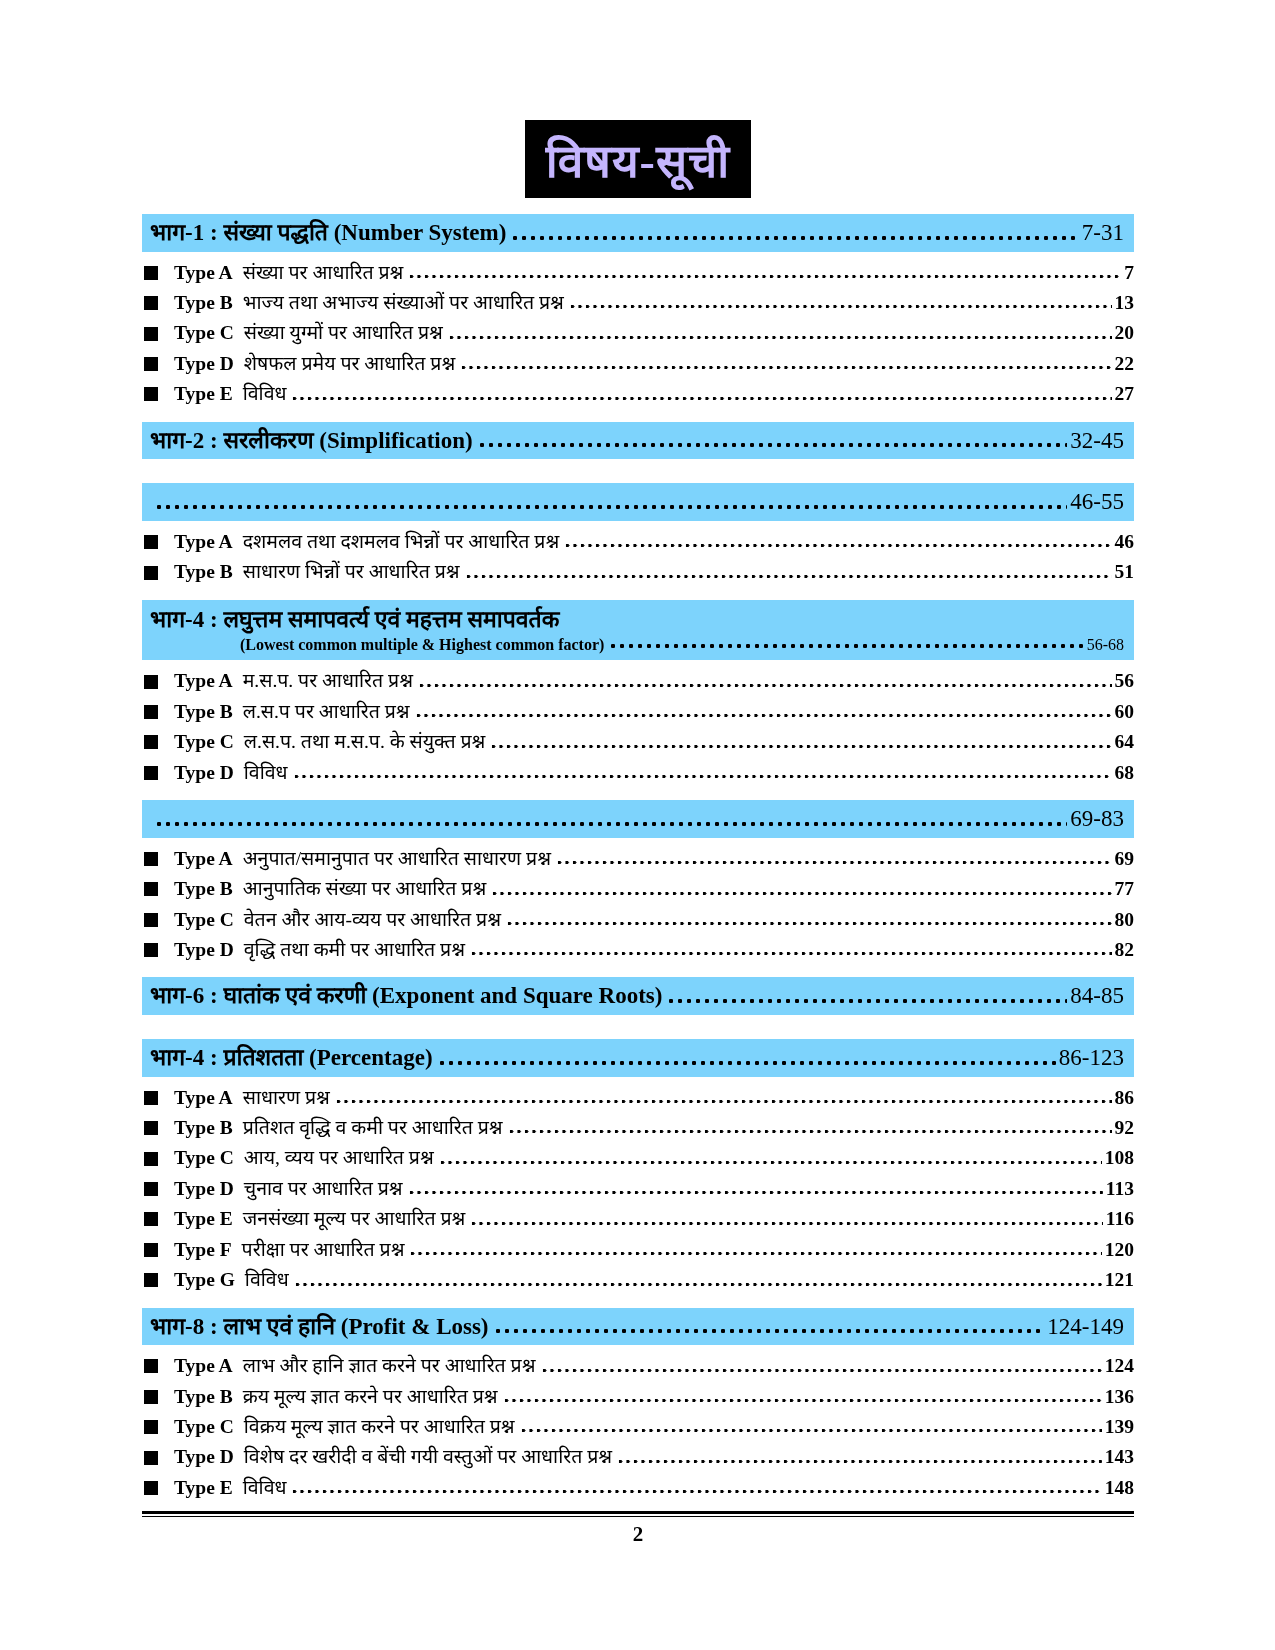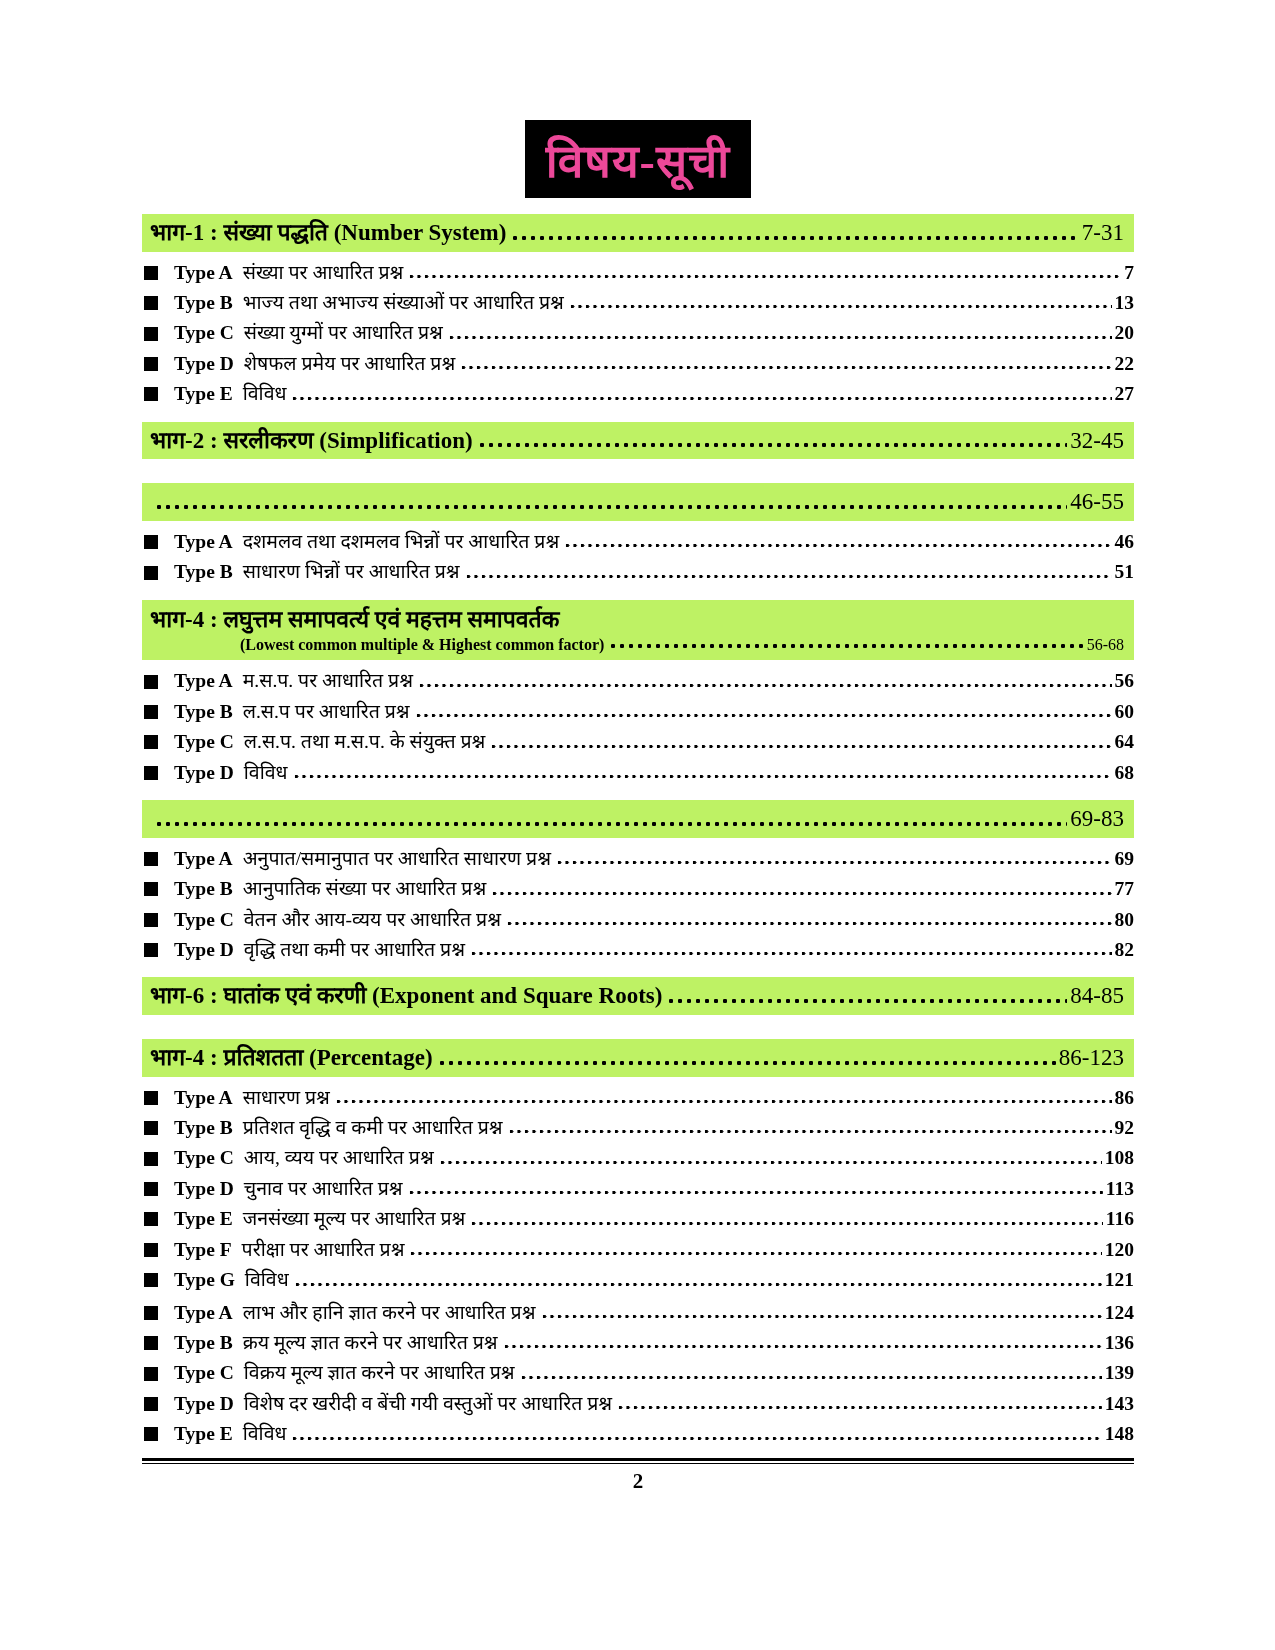--- a/index.html
+++ b/index.html
@@ -13,28 +13,28 @@
     overflow:hidden;
   }
   .content {
     position:absolute;
     left:142px; top:0;
     width:992px;
   }
   .title-box {
     width:226px; height:78px;
     background:#000;
-    color:#ec4899;
+    color:#c4b5fd;
     margin:120px auto 0 auto;
     display:flex; align-items:center; justify-content:center;
     font-size:46px; font-weight:bold;
     letter-spacing:1px;
   }
   .section-header {
-    background:#bef264;
+    background:#7dd3fc;
     margin-top:16px;
     padding:5px 10px 5px 8px;
     display:flex; align-items:baseline;
     font-weight:bold;
     font-size:23px;
     line-height:1.2;
   }
   .section-header.mt-lg { margin-top:24px; }
   .section-header.two-line { display:block; }
   .sh-line1 { font-weight:bold; font-size:23px; line-height:1.3; }
@@ -286,20 +286,25 @@
     <span class="page-num">120</span>
   </div>
   <div class="item">
     <span class="bullet"></span>
     <span class="type">Type G</span>
     <span class="desc">विविध</span>
     <span class="leader"></span>
     <span class="page-num">121</span>
   </div>
 
+  <div class="section-header">
+    <span class="h-text">भाग-8 : लाभ एवं हानि (Profit &amp; Loss)</span>
+    <span class="leader leader-lg"></span>
+    <span class="h-pages">124-149</span>
+  </div>
   <div class="item first">
     <span class="bullet"></span>
     <span class="type">Type A</span>
     <span class="desc">लाभ और हानि ज्ञात करने पर आधारित प्रश्न</span>
     <span class="leader"></span>
     <span class="page-num">124</span>
   </div>
   <div class="item">
     <span class="bullet"></span>
     <span class="type">Type B</span>

